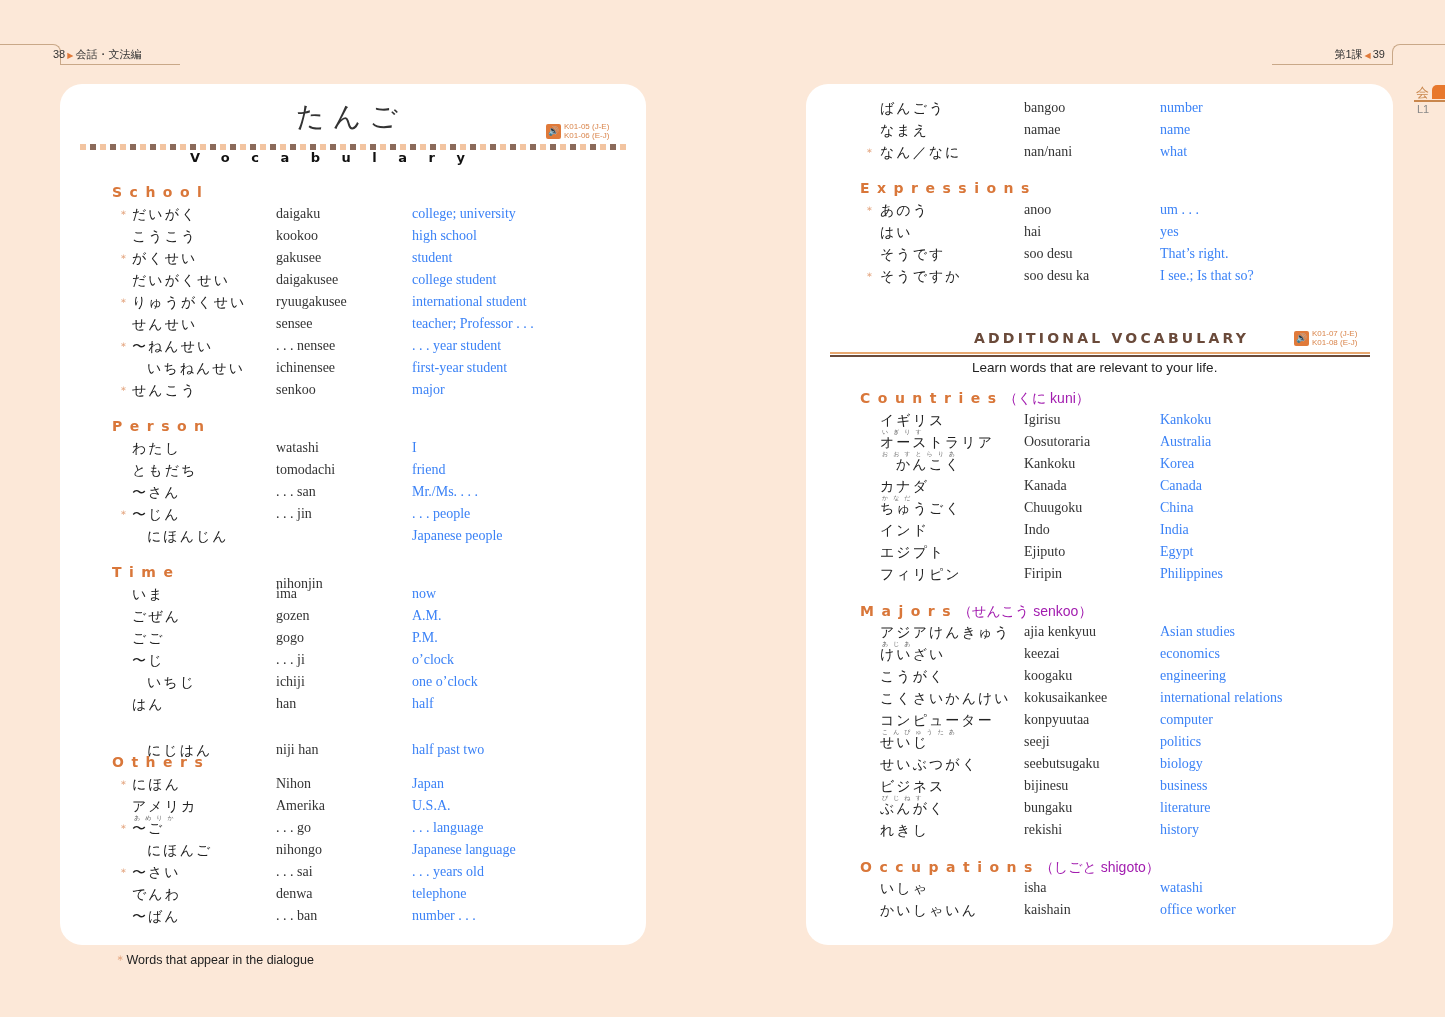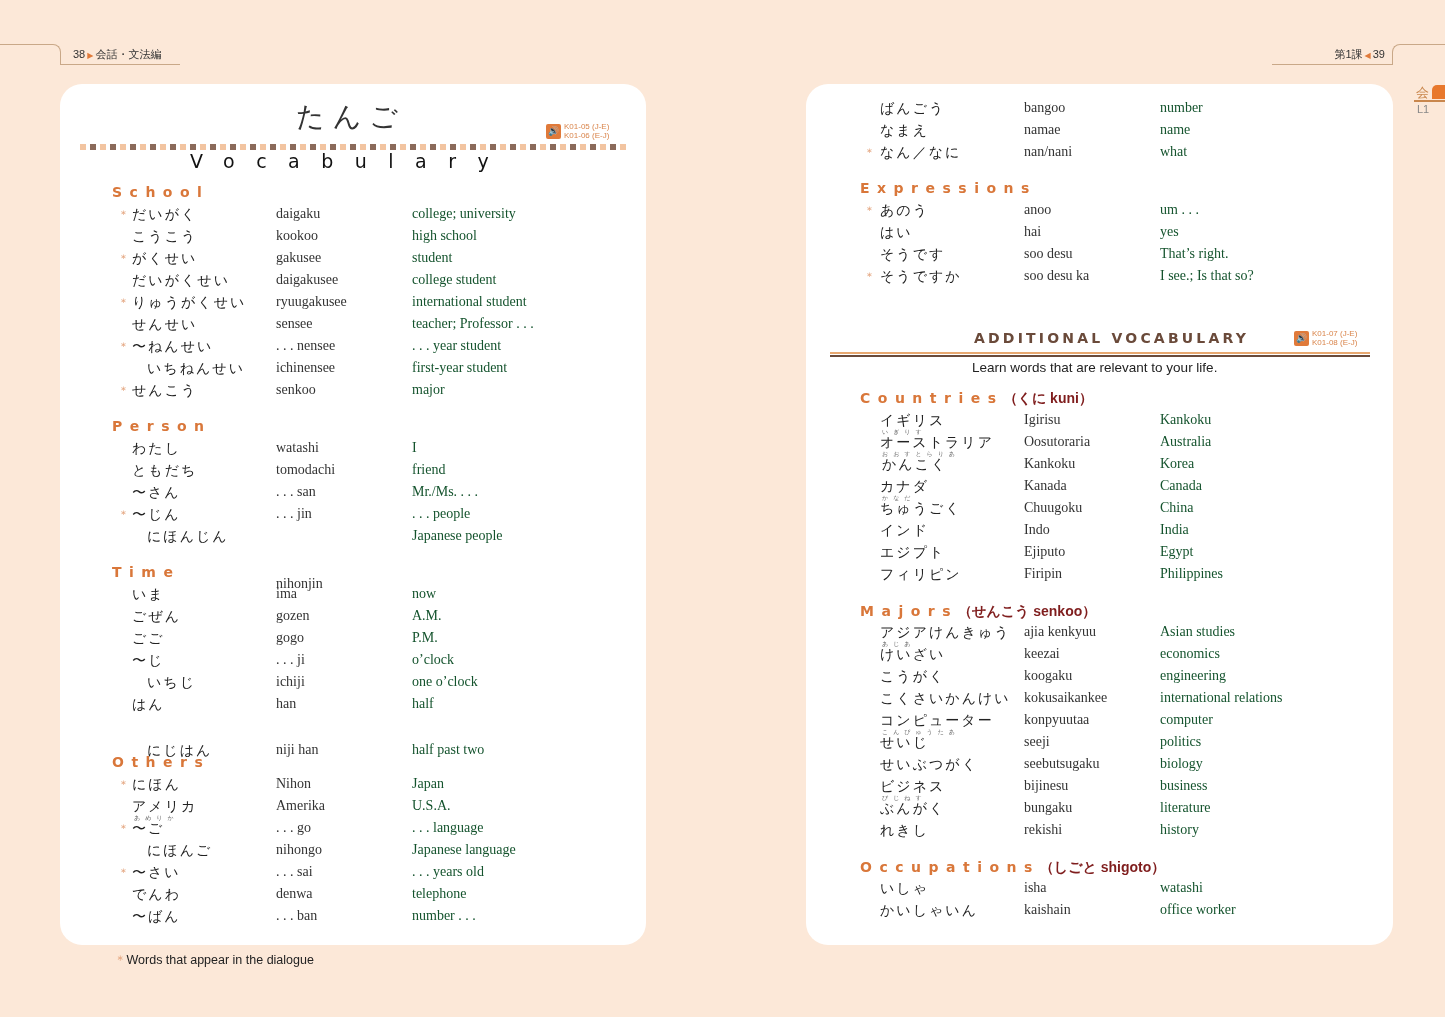--- a/index.html
+++ b/index.html
@@ -2,21 +2,21 @@
 <html><head>
 <meta charset="utf-8">
 <style>
   html,body{margin:0;padding:0;}
   body{width:1445px;height:1017px;background:#fce8d8;position:relative;overflow:hidden;font-family:"Liberation Serif",serif;color:#2b2b2b;}
   .abs{position:absolute;}
   
   .rh-left{left:0;top:44px;width:180px;height:22px;}
   .rh-left .tab{position:absolute;left:0;top:0;width:60px;height:20px;border-top:1px solid #c9a888;border-right:1px solid #c9a888;border-top-right-radius:8px;}
   .rh-left .line{position:absolute;left:60px;top:20px;width:120px;border-bottom:1px solid #c9a888;}
-  .rh-left .txt{position:absolute;left:73px;top:3px;font-family:"Liberation Sans",sans-serif;font-size:11px;color:#333;white-space:nowrap;}
+  .rh-left .txt{position:absolute;left:53px;top:3px;font-family:"Liberation Sans",sans-serif;font-size:11px;color:#333;white-space:nowrap;}
   .rh-right{left:1272px;top:44px;width:173px;height:22px;}
   .rh-right .tab{position:absolute;right:0;top:0;width:52px;height:20px;border-top:1px solid #c9a888;border-left:1px solid #c9a888;border-top-left-radius:8px;}
   .rh-right .line{position:absolute;left:0;top:20px;width:121px;border-bottom:1px solid #c9a888;}
   .rh-right .txt{position:absolute;right:60px;top:3px;font-family:"Liberation Sans",sans-serif;font-size:11px;color:#333;white-space:nowrap;}
   .tri-r{color:#e07a3a;font-size:8px;margin:0 2px;}
   .side-tab{left:1412px;top:84px;width:33px;height:40px;}
   .side-tab .kai{position:absolute;left:4px;top:0;font-size:13px;color:#c9874d;font-family:"DejaVu Sans",sans-serif;}
   .side-tab .bar{position:absolute;left:20px;top:1px;width:13px;height:14px;background:#e8782c;border-top-left-radius:5px;}
   .side-tab .ul{position:absolute;left:2px;top:16px;width:31px;border-bottom:2px solid #c9874d;}
   .side-tab .l1{position:absolute;left:5px;top:19px;font-family:"Liberation Sans",sans-serif;font-size:11px;color:#888;}
@@ -25,28 +25,28 @@
   .card-left{left:60px;top:84px;width:586px;height:861px;}
   .card-right{left:806px;top:84px;width:587px;height:861px;}
   .title-jp{position:absolute;left:236px;top:14px;font-family:"DejaVu Sans",sans-serif;font-size:28px;letter-spacing:8px;color:#333;font-weight:300;}
   .audio{position:absolute;display:flex;align-items:center;gap:3px;}
   .audio .spk{width:15px;height:15px;background:#e07a3a;border-radius:2px;color:#fff;font-size:9px;line-height:15px;text-align:center;}
   .audio .codes{font-family:"Liberation Sans",sans-serif;font-size:8px;line-height:9px;color:#d9844a;}
   .dots{position:absolute;left:20px;top:60px;width:546px;height:6px;display:flex;gap:4px;overflow:hidden;}
   .dots span{width:6px;height:6px;flex:none;}
   .dots span:nth-child(odd){background:#f2c4a0;}
   .dots span:nth-child(even){background:#8a6a5a;}
-  .title-en{position:absolute;left:130px;top:66px;font-family:"DejaVu Sans",sans-serif;font-weight:normal;font-size:19px;letter-spacing:21.5px;color:#111;}
+  .title-en{position:absolute;left:130px;top:66px;font-family:"DejaVu Sans",sans-serif;font-weight:bold;font-size:13px;letter-spacing:21.5px;color:#111;}
   .sec-head{position:absolute;font-family:"DejaVu Sans",sans-serif;font-weight:bold;font-size:14px;letter-spacing:7.5px;color:#d9773a;white-space:nowrap;}
-  .sec-head .sub{font-weight:bold;letter-spacing:0;font-family:"Liberation Sans",sans-serif;font-size:14px;color:#7f1d1d;}
+  .sec-head .sub{font-weight:normal;letter-spacing:0;font-family:"Liberation Sans",sans-serif;font-size:14px;color:#a21caf;}
   .row{position:absolute;height:22px;font-size:14px;white-space:nowrap;}
   .row .star{position:absolute;left:0;top:1px;color:#e3a27a;font-size:11px;}
   .row .jp{position:absolute;top:0;font-family:"DejaVu Sans",sans-serif;font-size:14px;letter-spacing:2px;color:#222;}
   .row .ro{position:absolute;top:0;color:#333;}
-  .row .en{position:absolute;top:0;color:#14532d;}
+  .row .en{position:absolute;top:0;color:#3b82f6;}
   .ruby{position:absolute;top:16px;font-size:6px;letter-spacing:5px;color:#666;font-family:"DejaVu Sans",sans-serif;}
   .add-head{position:absolute;left:168px;top:246px;font-family:"DejaVu Sans",sans-serif;font-weight:bold;font-size:14px;letter-spacing:3.2px;color:#6a4a3a;}
   .add-line1{position:absolute;left:24px;top:268px;width:540px;border-bottom:2px solid #e8a870;}
   .add-line2{position:absolute;left:24px;top:271px;width:540px;border-bottom:2px solid #6a4a3a;}
   .add-sub{position:absolute;left:166px;top:276px;font-family:"Liberation Sans",sans-serif;font-size:13.5px;color:#222;}
   .footnote{left:114px;top:952px;font-family:"Liberation Sans",sans-serif;font-size:12.5px;color:#222;}
   .footnote .star{color:#e3a27a;}
 </style>
 </head>
 <body>
@@ -338,21 +338,21 @@
         <span class="ro" style="left: 160px;">Igirisu</span>
         <span class="en" style="left: 296px;">Kankoku</span>
       </div>
       <div class="row" style="left: 58px; top: 350px; width: 520px;">
         <span class="jp" style="left: 16px;">オーストラリア</span>
         <span class="ruby" style="left: 18px;">おおすとらりあ</span>
         <span class="ro" style="left: 160px;">Oosutoraria</span>
         <span class="en" style="left: 296px;">Australia</span>
       </div>
       <div class="row" style="left: 58px; top: 372px; width: 520px;">
-        <span class="jp" style="left: 18px;">かんこく</span>
+        <span class="jp" style="left: 32px;">かんこく</span>
         <span class="ro" style="left: 160px;">Kankoku</span>
         <span class="en" style="left: 296px;">Korea</span>
       </div>
       <div class="row" style="left: 58px; top: 394px; width: 520px;">
         <span class="jp" style="left: 16px;">カナダ</span>
         <span class="ruby" style="left: 18px;">かなだ</span>
         <span class="ro" style="left: 160px;">Kanada</span>
         <span class="en" style="left: 296px;">Canada</span>
       </div>
       <div class="row" style="left: 58px; top: 416px; width: 520px;">

